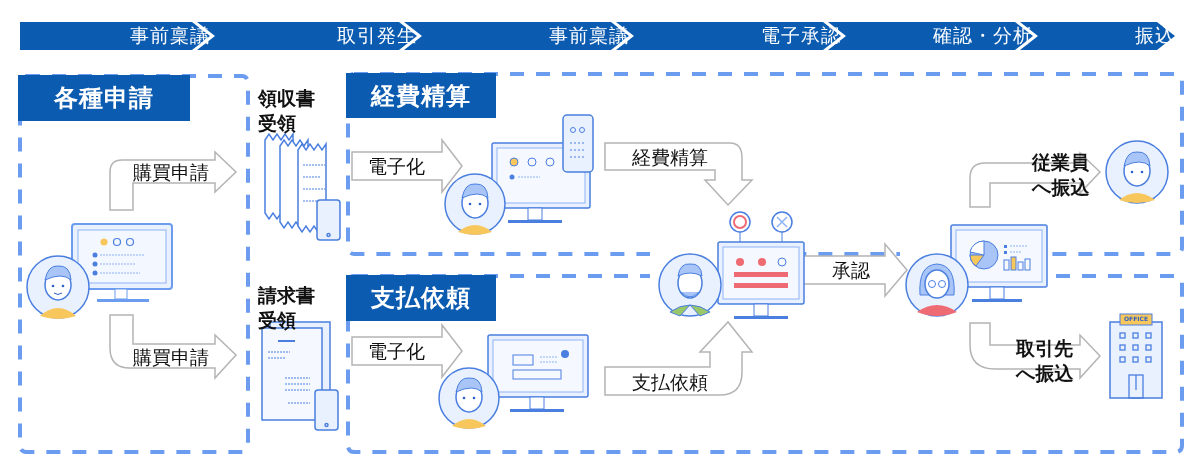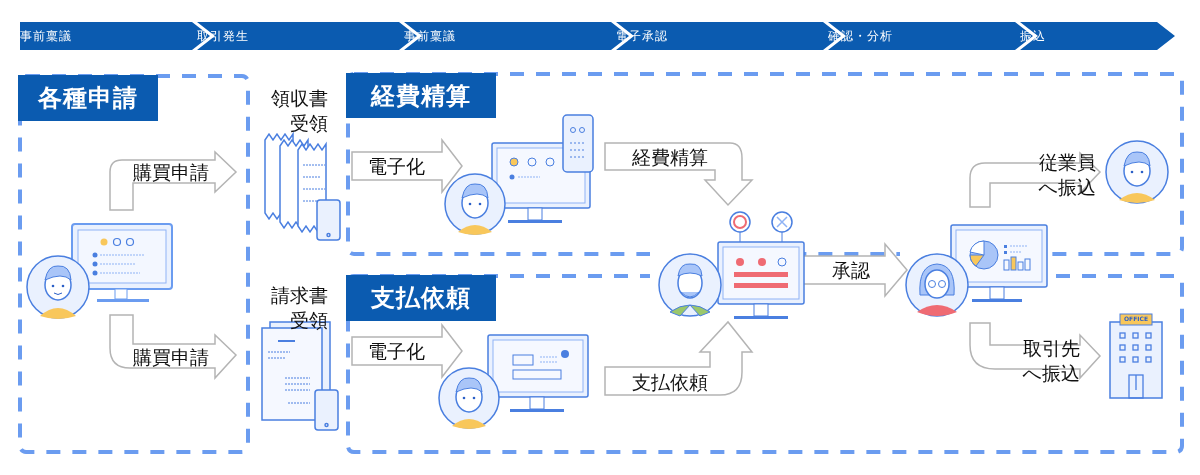--- a/index.html
+++ b/index.html
@@ -1,23 +1,23 @@
 <!DOCTYPE html>
 <html><head>
 <meta charset="utf-8">
 <style>
   html,body{margin:0;padding:0;background:#fff;}
   body{width:1200px;height:475px;position:relative;overflow:hidden;font-family:"DejaVu Sans",sans-serif;}
   .abs{position:absolute;}
-  .step{position:absolute;top:22px;height:28px;display:flex;align-items:center;justify-content:flex-start;color:#fff;font-size:12px;letter-spacing:1px;}
+  .step{position:absolute;top:22px;height:28px;display:flex;align-items:center;justify-content:flex-end;color:#fff;font-size:19px;letter-spacing:1px;}
   .step svg{position:absolute;left:0;top:0;}
   .step span{position:relative;z-index:1;}
   .label-box{position:absolute;background:#0b5bb0;color:#fff;font-size:24px;font-weight:bold;display:flex;align-items:center;justify-content:center;letter-spacing:1px;}
   .txt{position:absolute;color:#111;font-size:19px;line-height:24px;white-space:nowrap;}
-  .txt2{position:absolute;color:#111;font-size:19px;line-height:25px;text-align:right;}
+  .txt2{position:absolute;color:#111;font-size:19px;line-height:25px;text-align:left;font-weight:bold;}
   svg.overlay{position:absolute;left:0;top:0;}
 </style>
 </head>
 <body>
 
 <div>
   <div class="step" style="left:20px;width:190px;">
     <svg width="190" height="28">
         <polygon points="0,0 172,0 190,14 172,28 0,28" fill="#0b5bb0"></polygon>
       </svg>
@@ -247,21 +247,21 @@
       <rect x="1120" y="357" width="5" height="5"></rect>
         <rect x="1133" y="357" width="5" height="5"></rect>
         <rect x="1146" y="357" width="5" height="5"></rect>
       <rect x="1129" y="375" width="14" height="23"></rect>
       <line x1="1136" y1="375" x2="1136" y2="390"></line>
     </g>
   </g>
 </svg>
 <div class="abs" style="left:1120px;top:315px;width:32px;font-size:6px;text-align:center;color:#2b5fc7;font-weight:bold;">OFFICE</div>
 
-<div class="label-box" style="left:18px;top:75px;width:140px;height:46px;">各種申請</div>
+<div class="label-box" style="left:18px;top:75px;width:172px;height:46px;">各種申請</div>
 <div class="label-box" style="left:346px;top:73px;width:150px;height:45px;">経費精算</div>
 <div class="label-box" style="left:346px;top:275px;width:150px;height:46px;">支払依頼</div>
 
 <div class="txt" style="left:133px;top:160px;">購買申請</div>
 <div class="txt" style="left:133px;top:345px;">購買申請</div>
 
 <div class="txt2" style="left:258px;top:86px;width:70px;">
   <div>領収書</div>
   <div>受領</div>
 </div>

